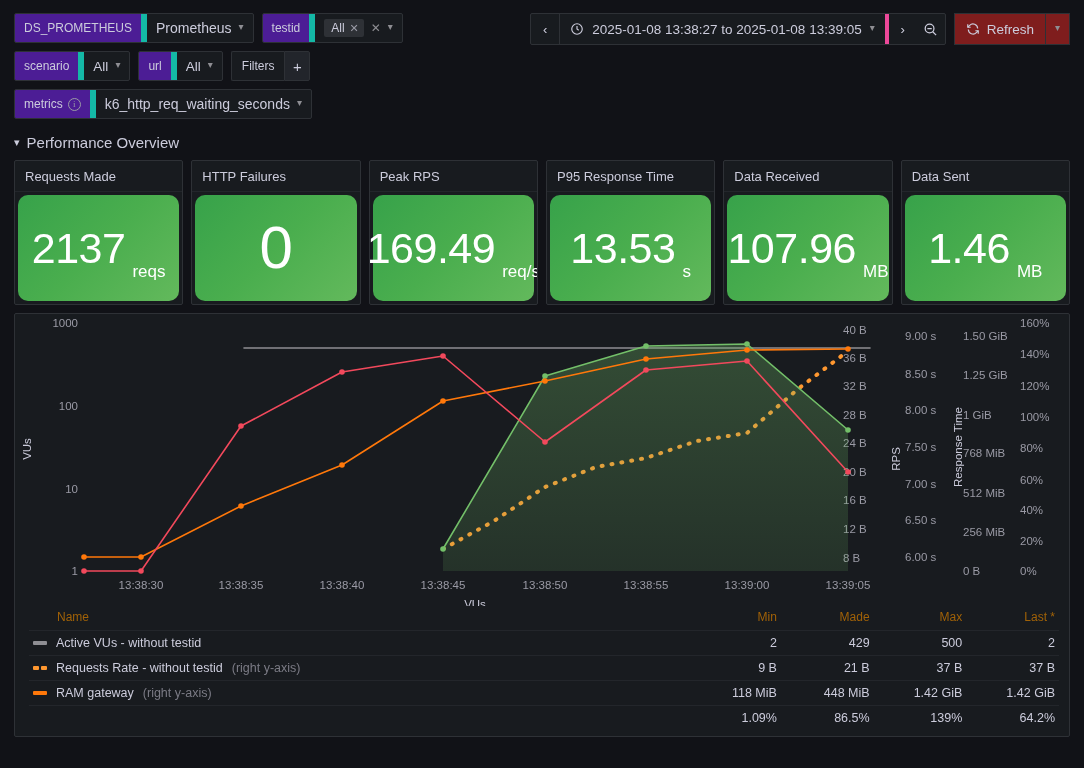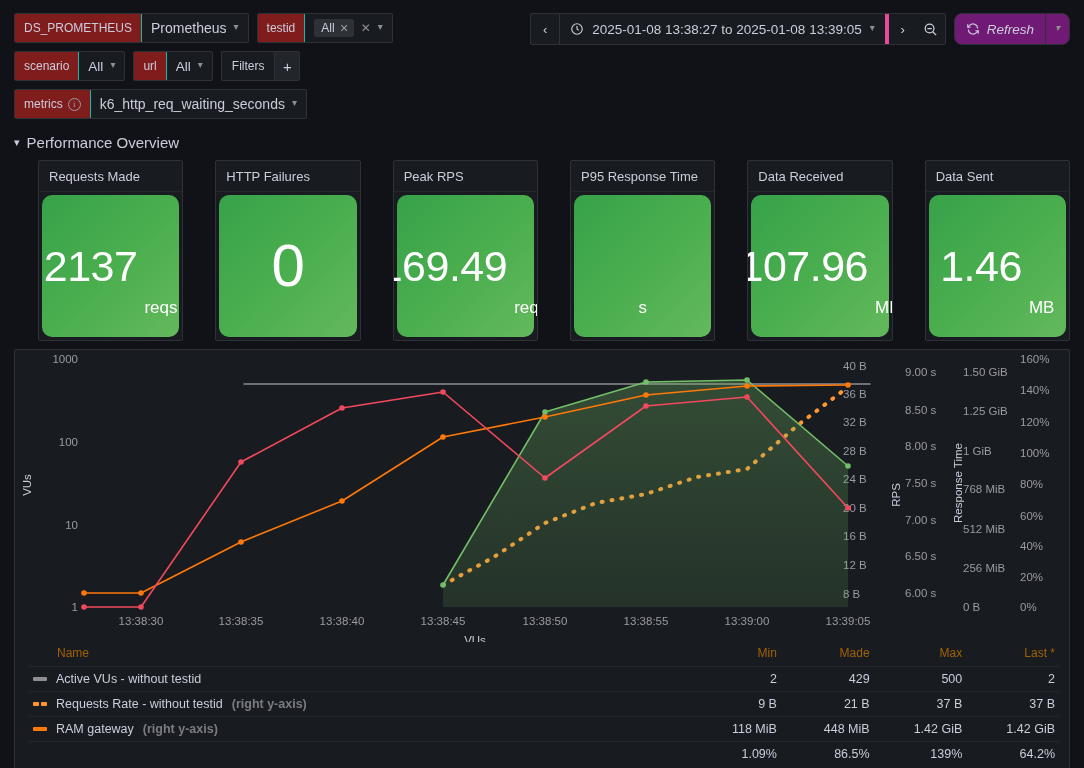--- a/index.html
+++ b/index.html
@@ -26,22 +26,22 @@
     border: 1px solid #2e3136;
     border-radius: 2px;
     height: 30px;
     overflow: hidden;
   }
   .varlabel {
     display: flex; align-items: center;
     padding: 0 9px;
     font-size: 12px;
     color: #ccccdc;
-    background: #7f1d1d;
-    border-right: 1px solid #14b8a6;
+    background: #4c1d95;
+    border-right: 6px solid #14b8a6;
     white-space: nowrap;
     gap: 5px;
   }
   .varvalue {
     display: flex; align-items: center; gap: 7px;
     padding: 0 9px;
     font-size: 13.5px;
     color: #ccccdc;
     white-space: nowrap;
     min-width: 0;
@@ -95,22 +95,22 @@
     background: transparent;
   }
   .trange {
     display: flex; align-items: center; gap: 8px;
     padding: 0 10px; font-size: 13.5px; color: #ccccdc;
     border-left: 1px solid #2e3136; border-right: 4px solid #ec4899;
     white-space: nowrap;
   }
   .refresh-group {
     display: flex; align-items: stretch;
-    background: #701a75; border: 1px solid #2e3136;
-    border-radius: 8px; height: 32px; overflow: hidden; font-style: italic;
+    background: #7f1d1d; border: 1px solid #2e3136;
+    border-radius: 0; height: 32px; overflow: hidden;
   }
   .refresh-btn {
     display: flex; align-items: center; gap: 7px;
     padding: 0 11px; font-size: 13.5px; color: #ccccdc;
   }
   .refresh-caret {
     display: flex; align-items: center; justify-content: center;
     width: 24px; border-left: 1px solid #2e3136; color: #ccccdc;
   }
   svg.ic { display: block; }
@@ -125,27 +125,26 @@
   }
   .rowheader .caret { font-size: 11px; color: #ccccdc; }
 
   
   .statrow {
     display: flex; gap: 8px;
     padding: 4px 14px 0 14px;
   }
   .stat {
     flex: 1 1 0;
-    height: 181px;
+    height: 145px;
     background: #181b1f;
     border: 1px solid #2e3136;
     border-radius: 2px;
     display: flex; flex-direction: column;
     overflow: hidden;
-    margin-left: 24px;
   }
   .stat-title {
     height: 31px; display: flex; align-items: center;
     padding: 0 10px; font-size: 13px; color: #ccccdc;
     border-bottom: 1px solid #23262b;
   }
   .stat-body {
     flex: 1; margin: 3px;
     border-radius: 10px;
     background: linear-gradient(135deg, #37a24a 0%, #4aae4e 50%, #63b95c 100%);
@@ -195,21 +194,21 @@
   }
   tr.lrow { }
   td.namecell { text-align: left; width: 64%; }
   .namecell-inner { display: flex; align-items: center; gap: 9px; }
   .swatch { width: 14px; height: 4px; border-radius: 1px; flex: none; }
   .swatch.dash {
     background: none !important;
     display: flex; gap: 2px;
   }
   .swatch.dash i { display:block; width: 6px; height: 4px; border-radius: 1px; }
-  .muted { color: #7b7b85; font-weight: bold; }
+  .muted { color: #7b7b85; }
   .num { width: 9%; }
 </style>
 </head>
 <body>
 
 <div class="topbar">
 
   <div class="var-rows">
 
     <div class="var-row">
@@ -332,20 +331,21 @@
     <div class="stat">
       <div class="stat-title">Peak RPS</div>
       <div class="stat-body">
         <span class="stat-value">169.49</span>
         <span class="stat-unit">req/s</span>
       </div>
     </div>
     <div class="stat">
       <div class="stat-title">P95 Response Time</div>
       <div class="stat-body">
+        <span class="stat-value">13.53</span>
         <span class="stat-unit">s</span>
       </div>
     </div>
     <div class="stat">
       <div class="stat-title">Data Received</div>
       <div class="stat-body">
         <span class="stat-value">107.96</span>
         <span class="stat-unit">MB</span>
       </div>
     </div>

